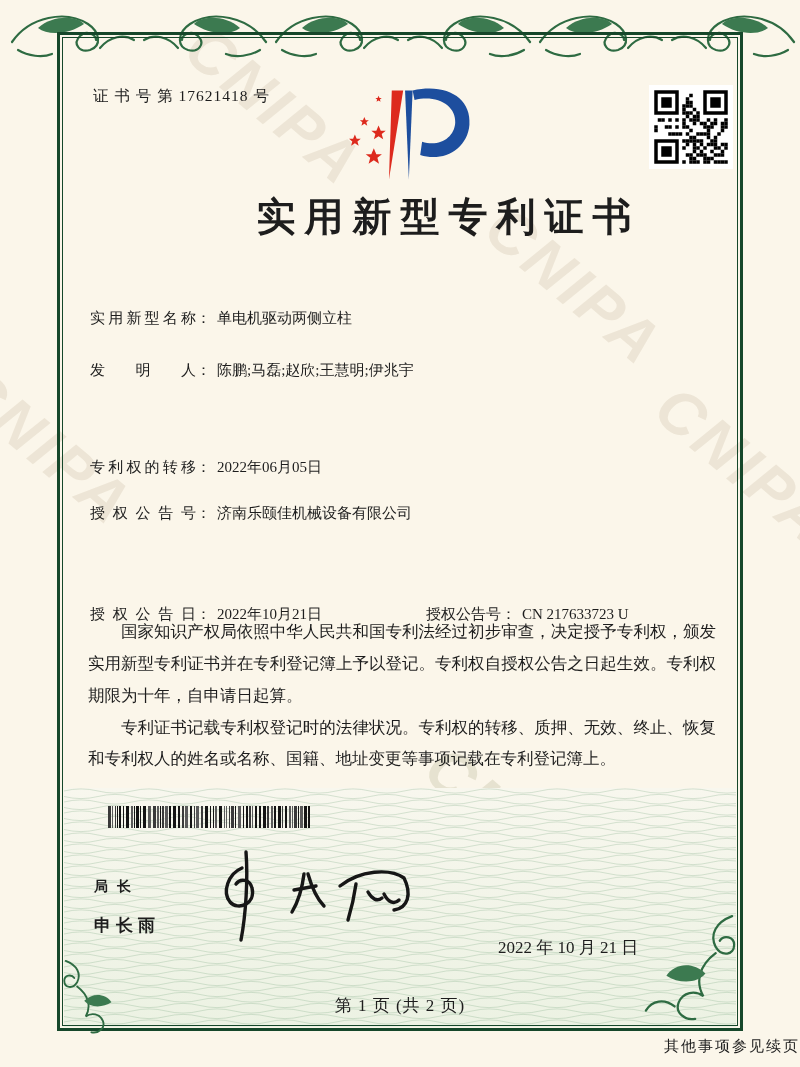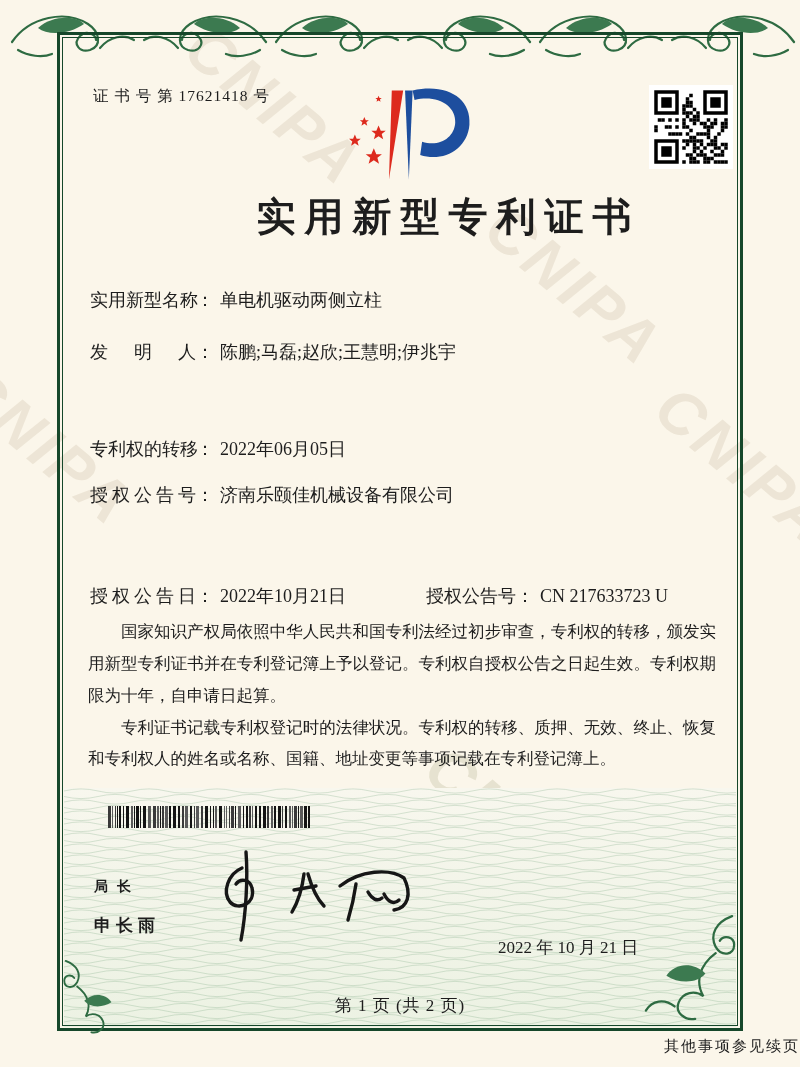--- a/index.html
+++ b/index.html
@@ -18,21 +18,21 @@
   .guilloche{position:absolute;left:64px;top:788px;width:672px;height:239px;z-index:1;
              background:linear-gradient(#f8f7ee, #ecf2e3);}
   .guilloche svg{display:block;}
   
   .cert-no{position:absolute;left:93px;top:86px;font-size:15.5px;letter-spacing:1px;z-index:3;}
   .logo{position:absolute;left:335px;top:80px;width:142px;height:112px;z-index:3;}
   .qr{position:absolute;left:649px;top:85px;width:84px;height:84px;background:#fff;z-index:3;}
   .title{position:absolute;left:0;top:190px;width:100%;text-align:center;font-size:39px;
          font-weight:bold;letter-spacing:9px;text-indent:9px;z-index:3;padding-left:44px;}
   
-  .row{position:absolute;left:90px;font-size:18px;z-index:3;white-space:nowrap;}
+  .row{position:absolute;left:90px;font-size:15px;z-index:3;white-space:nowrap;margin-top:21px;}
   .lbl{display:inline-block;width:106px;text-align:justify;text-align-last:justify;vertical-align:top;}
   .colon{display:inline-block;margin-right:6px;vertical-align:top;}
   .val{display:inline-block;vertical-align:top;}
   .val.addr{white-space:normal;width:452px;line-height:1.55;}
   .pair2{position:absolute;left:336px;top:0;white-space:nowrap;}
   
   .body-text{position:absolute;left:88px;top:616px;width:628px;font-size:16.5px;
              line-height:1.93;text-align:justify;z-index:3;}
   .body-text p{margin:0;text-indent:2em;}
   
@@ -290,21 +290,21 @@
     <span class="lbl">授权公告号</span><span class="colon">：</span><span class="val">济南乐颐佳机械设备有限公司</span>
   </div>
   <div class="row" style="top:584px;">
     <span class="lbl">授权公告日</span><span class="colon">：</span><span class="val">2022年10月21日</span>
     <span class="pair2">
       <span>授权公告号</span><span class="colon">：</span><span>CN 217633723 U</span>
     </span>
   </div>
 
   <div class="body-text">
-    <p>国家知识产权局依照中华人民共和国专利法经过初步审查，专利权的转移，颁发实用新型专利证书并在专利登记簿上予以登记。专利权自授权公告之日起生效。专利权期限为十年，自申请日起算。</p>
+    <p>国家知识产权局依照中华人民共和国专利法经过初步审查，决定授予专利权，颁发实用新型专利证书并在专利登记簿上予以登记。专利权自授权公告之日起生效。专利权期限为十年，自申请日起算。</p>
     <p>专利证书记载专利权登记时的法律状况。专利权的转移、质押、无效、终止、恢复和专利权人的姓名或名称、国籍、地址变更等事项记载在专利登记簿上。</p>
   </div>
 
   <svg class="barcode" id="barcode-svg" width="212" height="22" viewBox="0 0 212 22">
       <rect x="2" y="0" width="3" height="22" fill="#3a3a3a"></rect>
       <rect x="6" y="0" width="1" height="22" fill="#5a5a5a"></rect>
       <rect x="9" y="0" width="1" height="22" fill="#3a3a3a"></rect>
       <rect x="11" y="0" width="1" height="22" fill="#141414"></rect>
       <rect x="13" y="0" width="2" height="22" fill="#141414"></rect>
       <rect x="17" y="0" width="1" height="22" fill="#141414"></rect>

